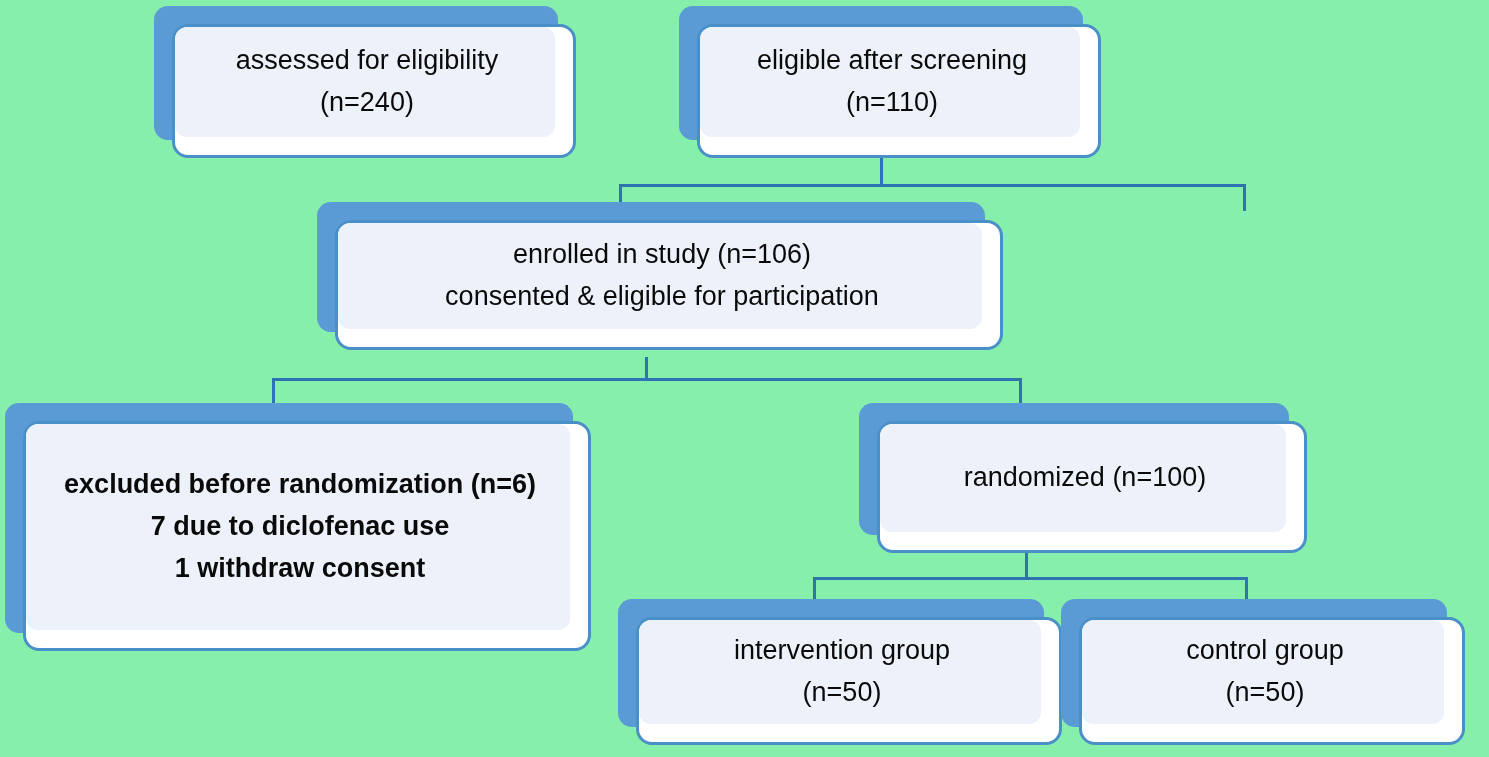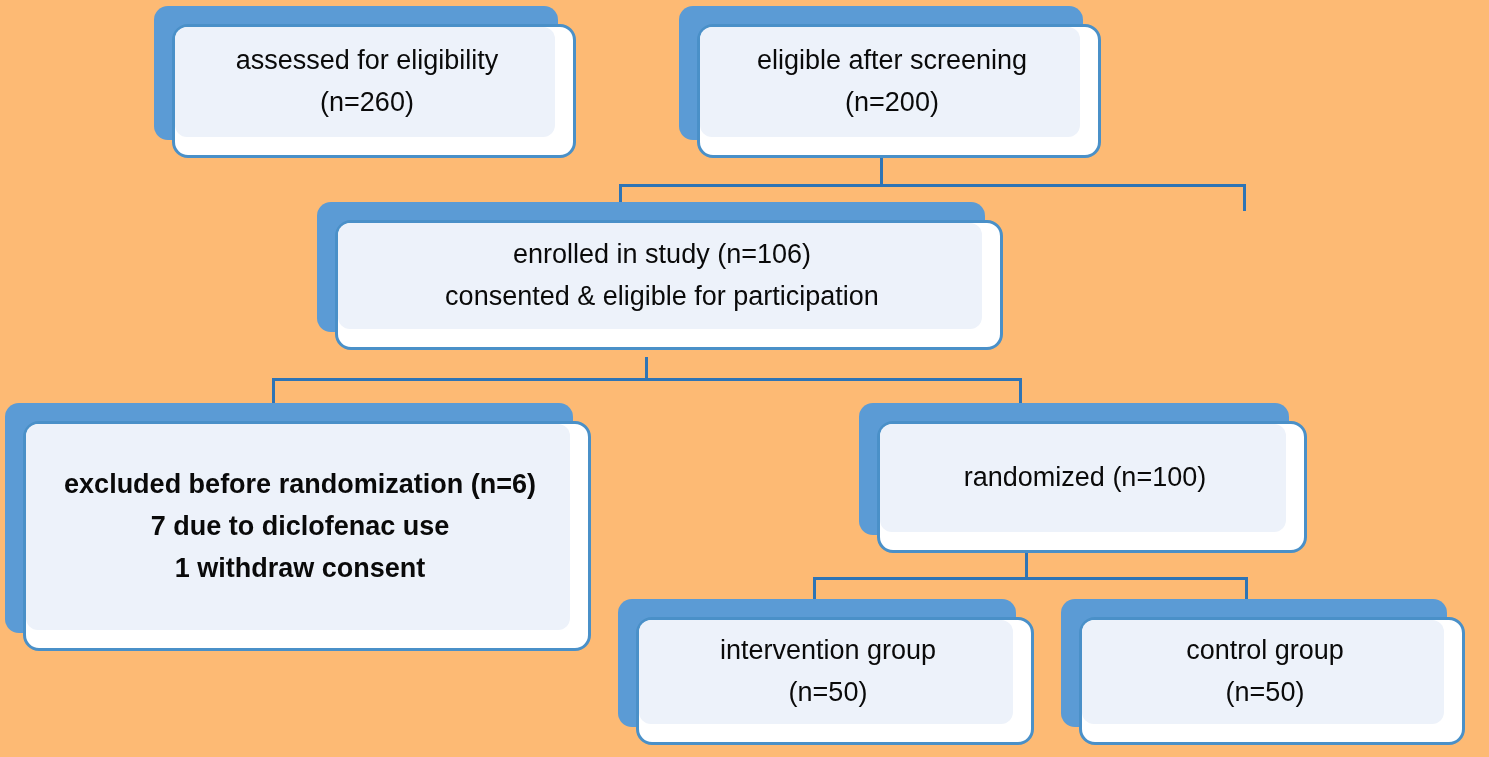--- a/index.html
+++ b/index.html
@@ -7,21 +7,21 @@
     padding: 0;
     background: #ffffff;
   }
   body {
     font-family: "Liberation Sans", "DejaVu Sans", sans-serif;
   }
   #flowchart {
     position: relative;
     width: 1489px;
     height: 757px;
-    background: #fdba74;
+    background: #86efac;
     overflow: hidden;
   }
 
   
   .node {
     position: absolute;
   }
   
   .node .shadow-block {
     position: absolute;
@@ -90,32 +90,32 @@
 
 <div id="flowchart">
 
   <div class="node" style="left:154px; top:6px; width:404px; height:134px;">
     <div class="shadow-block"></div>
     <div class="card">
       <div class="fill"></div>
     </div>
     <div class="label">
       <span>assessed for eligibility</span>
-      <span>(n=260)</span>
+      <span>(n=240)</span>
     </div>
   </div>
 
   <div class="node" style="left:679px; top:6px; width:404px; height:134px;">
     <div class="shadow-block"></div>
     <div class="card">
       <div class="fill"></div>
     </div>
     <div class="label">
       <span>eligible after screening</span>
-      <span>(n=200)</span>
+      <span>(n=110)</span>
     </div>
   </div>
 
   <div class="conn v" style="left:880px; top:158px; height:28px;"></div>
   <div class="conn h" style="left:619px; top:184px; width:627px;"></div>
   <div class="conn v" style="left:619px; top:184px; height:27px;"></div>
   <div class="conn v" style="left:1243px; top:184px; height:27px;"></div>
 
   <div class="node" style="left:285px; top:202px; width:668px; height:130px;margin-left:32px;">
     <div class="shadow-block"></div>
@@ -154,21 +154,21 @@
     <div class="label">
       <span>randomized (n=100)</span>
     </div>
   </div>
 
   <div class="conn v" style="left:1025px; top:553px; height:24px;"></div>
   <div class="conn h" style="left:813px; top:577px; width:435px;"></div>
   <div class="conn v" style="left:813px; top:577px; height:23px;"></div>
   <div class="conn v" style="left:1245px; top:577px; height:23px;"></div>
 
-  <div class="node" style="left:618px; top:599px; width:398px; height:128px;">
+  <div class="node" style="left:618px; top:599px; width:398px; height:128px;padding-left:28px;">
     <div class="shadow-block"></div>
     <div class="card">
       <div class="fill"></div>
     </div>
     <div class="label">
       <span>intervention group</span>
       <span>(n=50)</span>
     </div>
   </div>
 

